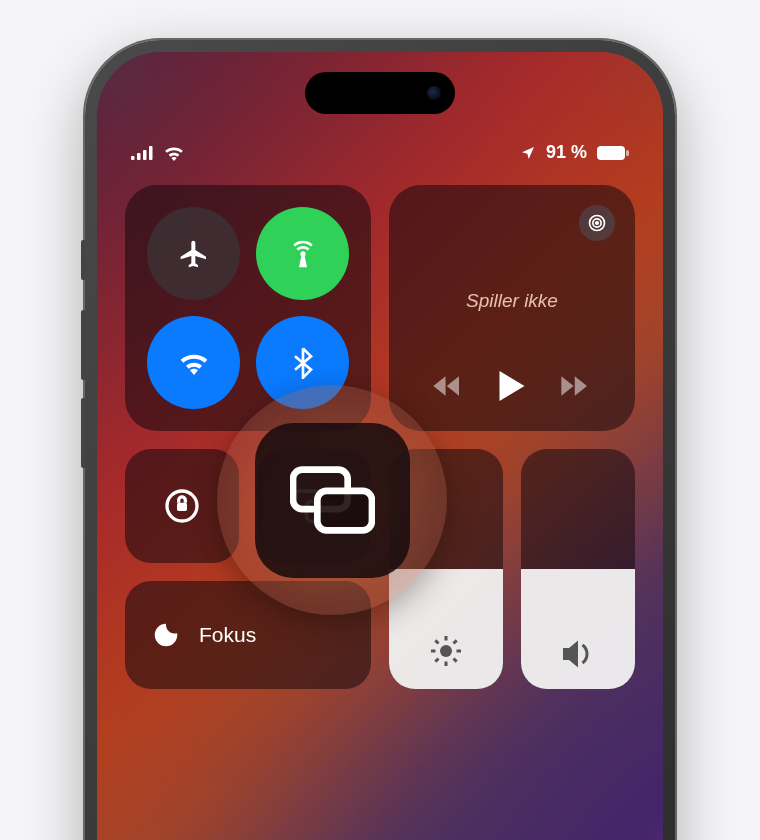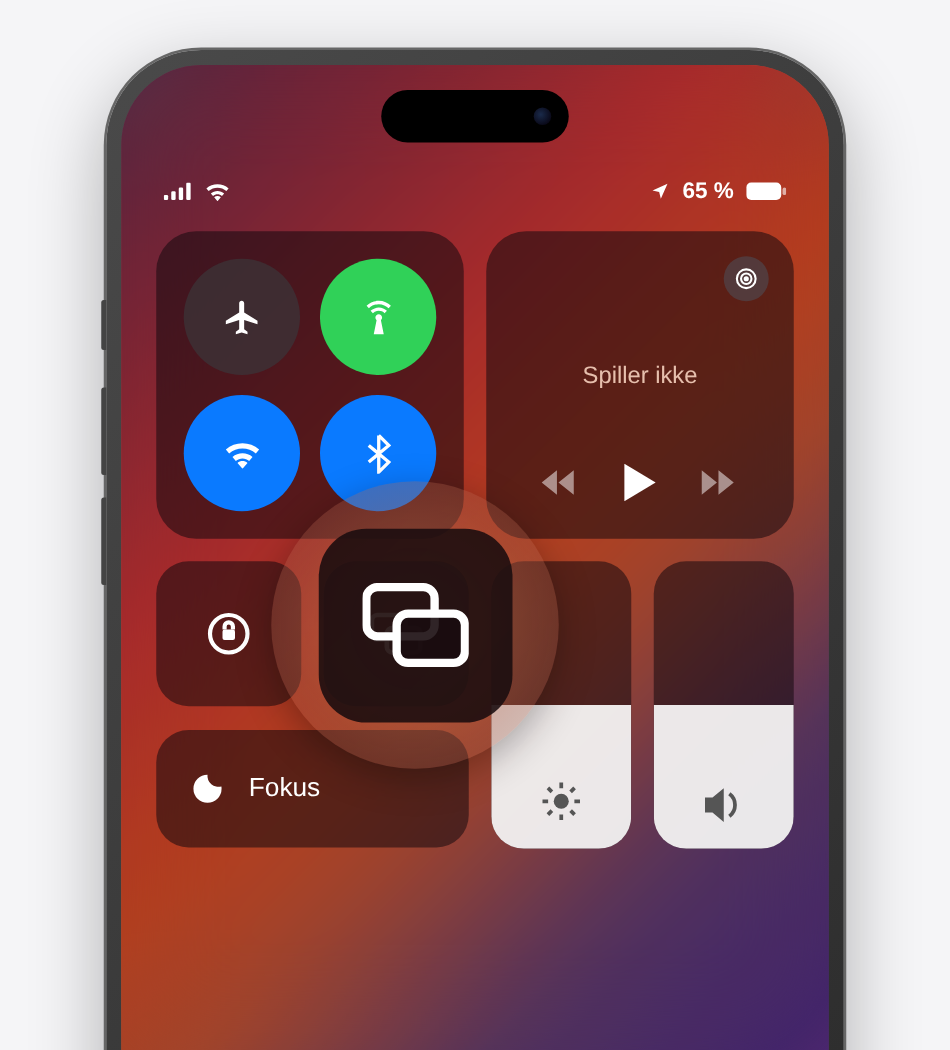--- a/index.html
+++ b/index.html
@@ -110,20 +110,21 @@
     }
     .status-left, .status-right {
       display: flex;
       align-items: center;
       gap: 10px;
     }
     .tiles {
       display: grid;
       grid-template-columns: 1fr 1fr;
       gap: 18px;
+      font-style: italic;
     }
     .tile {
       background: rgba(20,10,15,0.55);
       border-radius: 32px;
       position: relative;
     }
     .connectivity {
       aspect-ratio: 1;
       display: grid;
       grid-template-columns: 1fr 1fr;
@@ -203,21 +204,21 @@
     }
     .slider-icon {
       position: relative;
       z-index: 2;
       margin-bottom: 20px;
     }
     .focus-tile {
       background: rgba(20,10,15,0.55);
       border-radius: 26px;
       grid-column: span 2;
-      height: 94px;
+      height: 108px;
       display: flex;
       align-items: center;
       gap: 18px;
       padding: 0 26px;
       font-size: 21px;
     }
     .magnify {
       position: absolute;
       width: 230px;
       height: 230px;
@@ -275,21 +276,21 @@
                 <path d="M12 18l-3-3.5c1.7-1.5 4.3-1.5 6 0L12 18zm-6-7c3.3-3 8.7-3 12 0l-2 2.3c-2.2-2-5.8-2-8 0L6 11zm-4-4.5c5.5-5 14.5-5 20 0l-2 2.3c-4.4-4-11.6-4-16 0L2 6.5z"></path>
               </svg>
           </span>
         </div>
         <div class="status-right">
           <span>
             <svg width="16" height="16" viewBox="0 0 24 24" fill="#fff">
                 <path d="M3 11l18-8-8 18-2-8-8-2z"></path>
               </svg>
           </span>
-          <span>65 %</span>
+          <span>91 %</span>
           <span>
             <svg width="32" height="16" viewBox="0 0 32 16">
                 <rect x="0" y="1" width="28" height="14" rx="4" fill="#fff"></rect>
                 <rect x="29" y="5" width="3" height="6" rx="1.5" fill="rgba(255,255,255,0.6)"></rect>
               </svg>
           </span>
         </div>
       </div>
 
       <div class="tiles">

